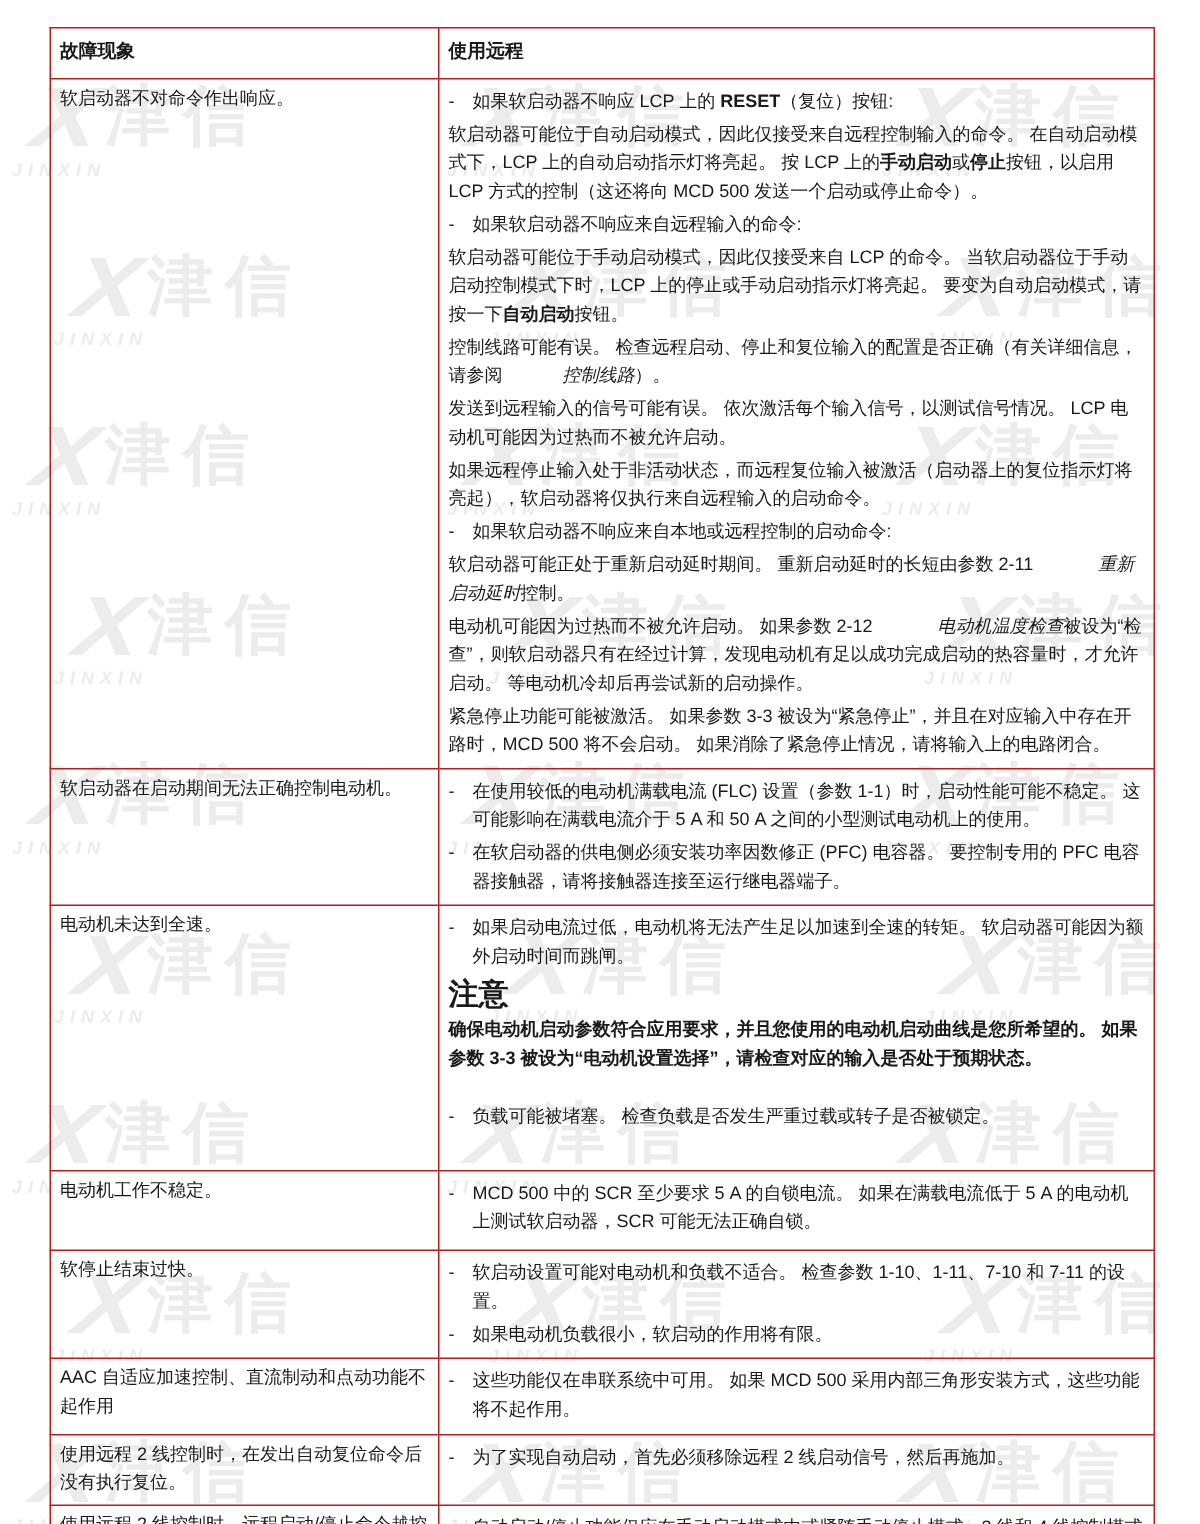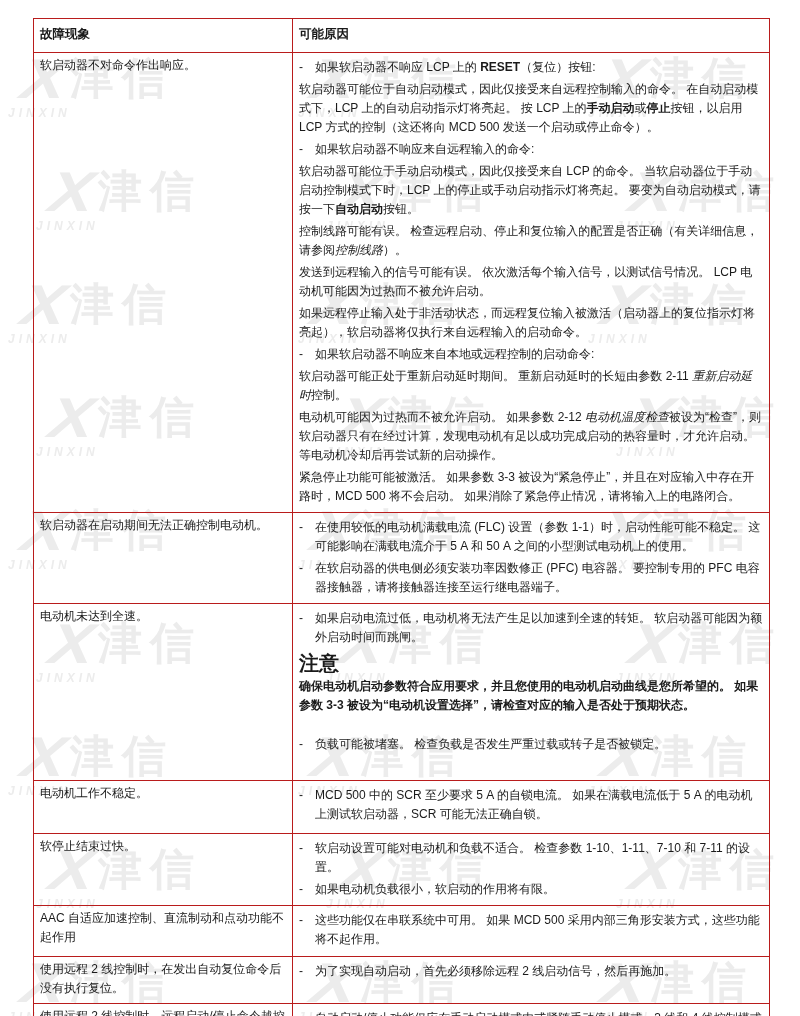--- a/index.html
+++ b/index.html
@@ -42,21 +42,21 @@
   tbody tr:nth-child(4) td{height:46px;}
   tbody tr:nth-child(5) td{height:64px;}
   tbody tr:nth-child(6) td{height:44px;}
   tbody tr:nth-child(7) td{height:40px;}
   tbody tr:nth-child(8) td{height:42px;}
   .para{margin:2px 0 3px 0;}
   .para.bullet{display:flex;}
   .dash{flex:0 0 16px;}
   .ptext{flex:1 1 auto;}
   .b{font-weight:bold;}
-  .i{font-style:italic;}
+  .i{font-style:italic;padding-left:40px;}
   .notice-title{font-weight:bold;font-size:20px;line-height:24px;margin:4px 0 2px 0;}
   .notice-body{font-weight:bold;margin-bottom:20px;}
 </style>
 </head>
 <body>
 
 <div class="page">
   <div class="watermark-layer" id="wm-layer">
       <div class="wm" style="left: 22px; top: 48px;"><span class="wm-x">X</span><span class="wm-cjk">津信</span><span class="wm-latin">JINXIN</span></div>
       <div class="wm" style="left: 312px; top: 48px;"><span class="wm-x">X</span><span class="wm-cjk">津信</span><span class="wm-latin">JINXIN</span></div>
@@ -88,21 +88,21 @@
     </div>
 
   <table class="ts-table">
     <colgroup>
         <col class="fault-col">
         <col>
       </colgroup>
     <thead>
       <tr>
         <th>故障现象</th>
-        <th>可能原因</th>
+        <th>使用远程</th>
       </tr>
     </thead>
     <tbody id="tbody">
         <tr>
           <td>软启动器不对命令作出响应。</td>
           <td>
             <div class="para bullet">
               <span class="dash">-</span>
               <span class="ptext"><span>如果软启动器不响应 LCP 上的 </span><span class="b">RESET</span><span>（复位）按钮:</span></span>
             </div>

